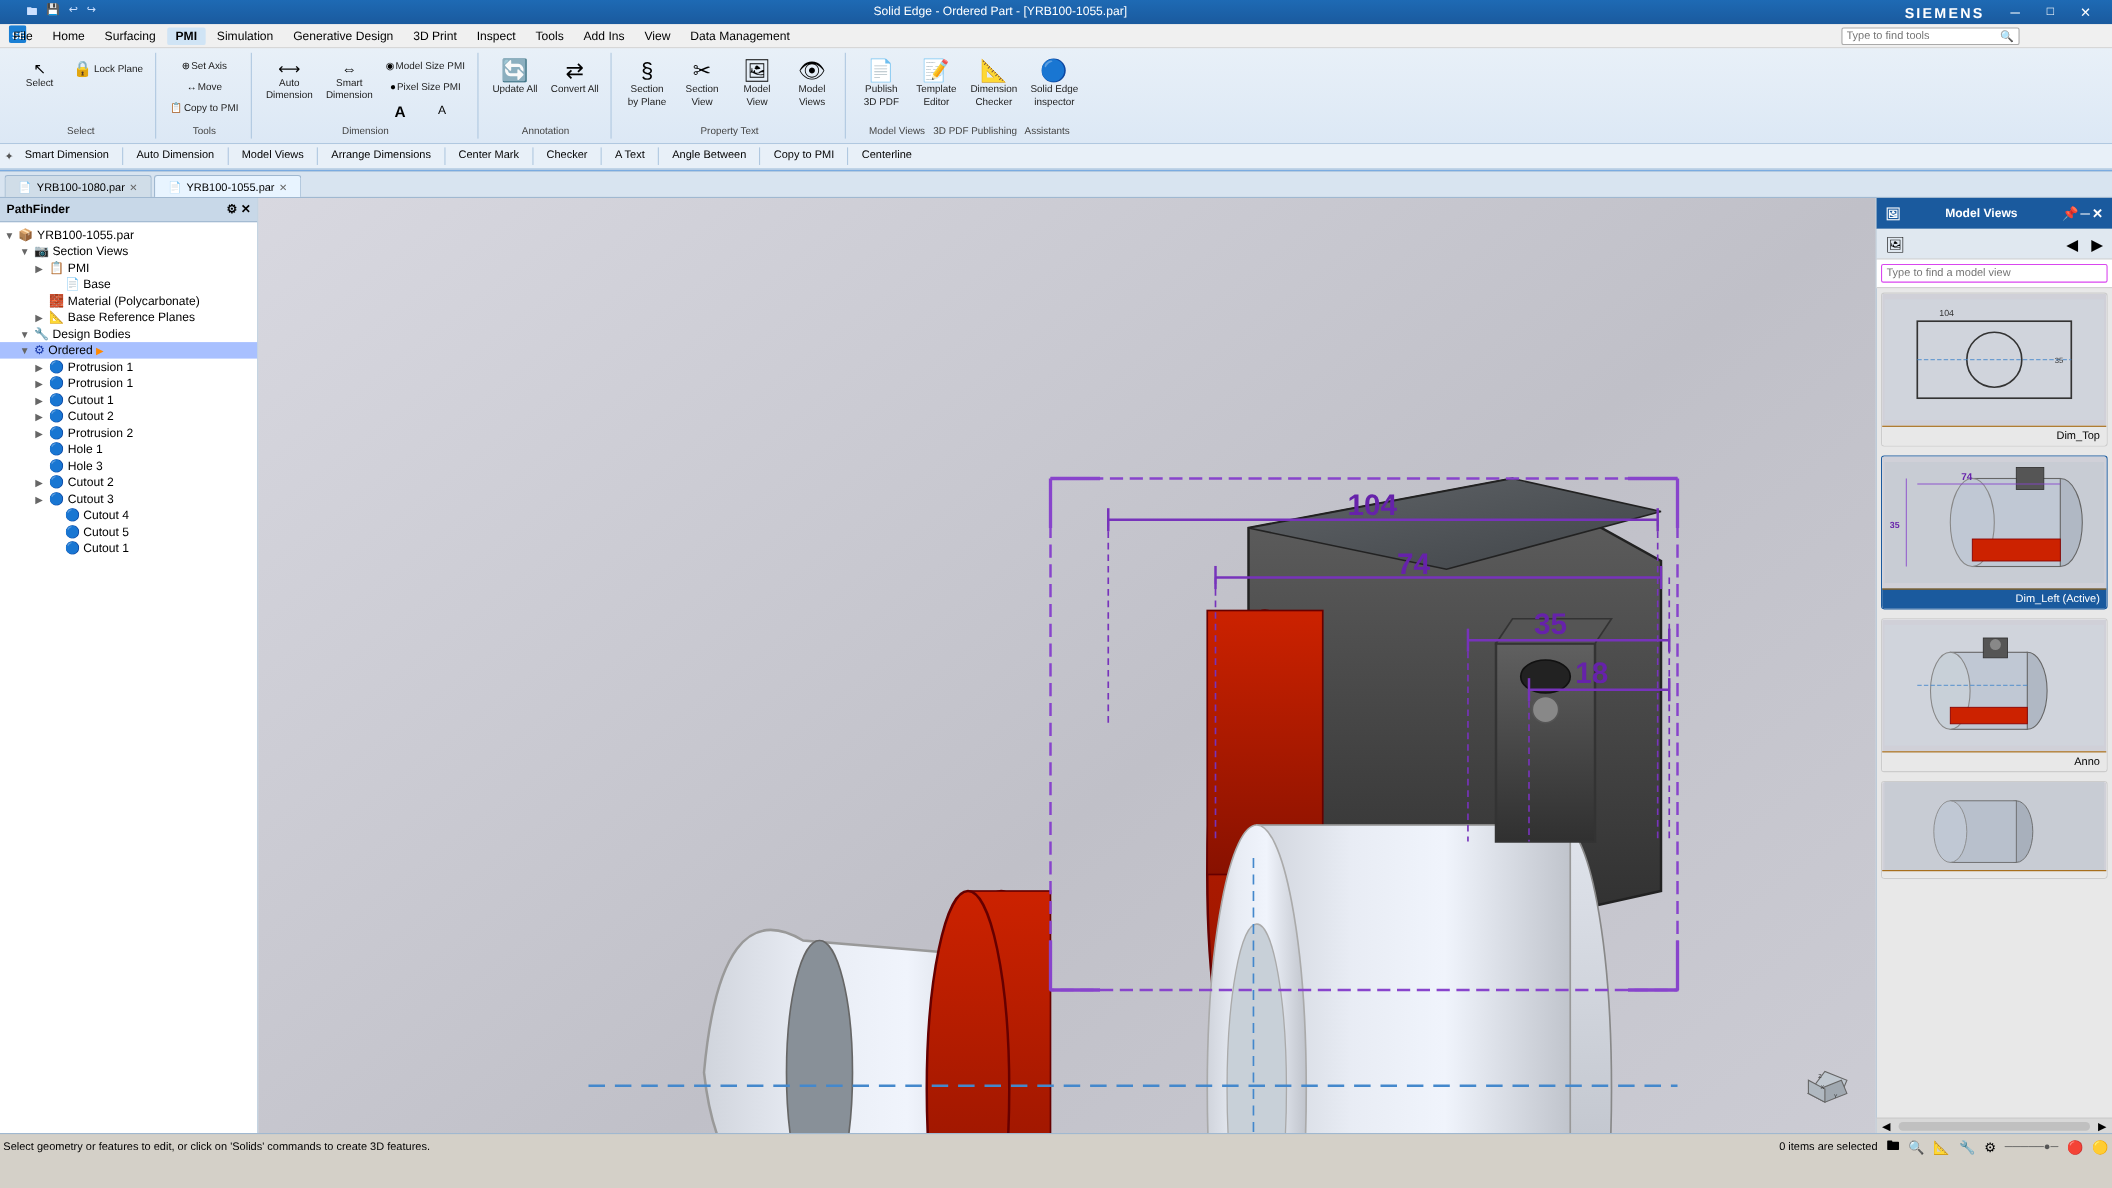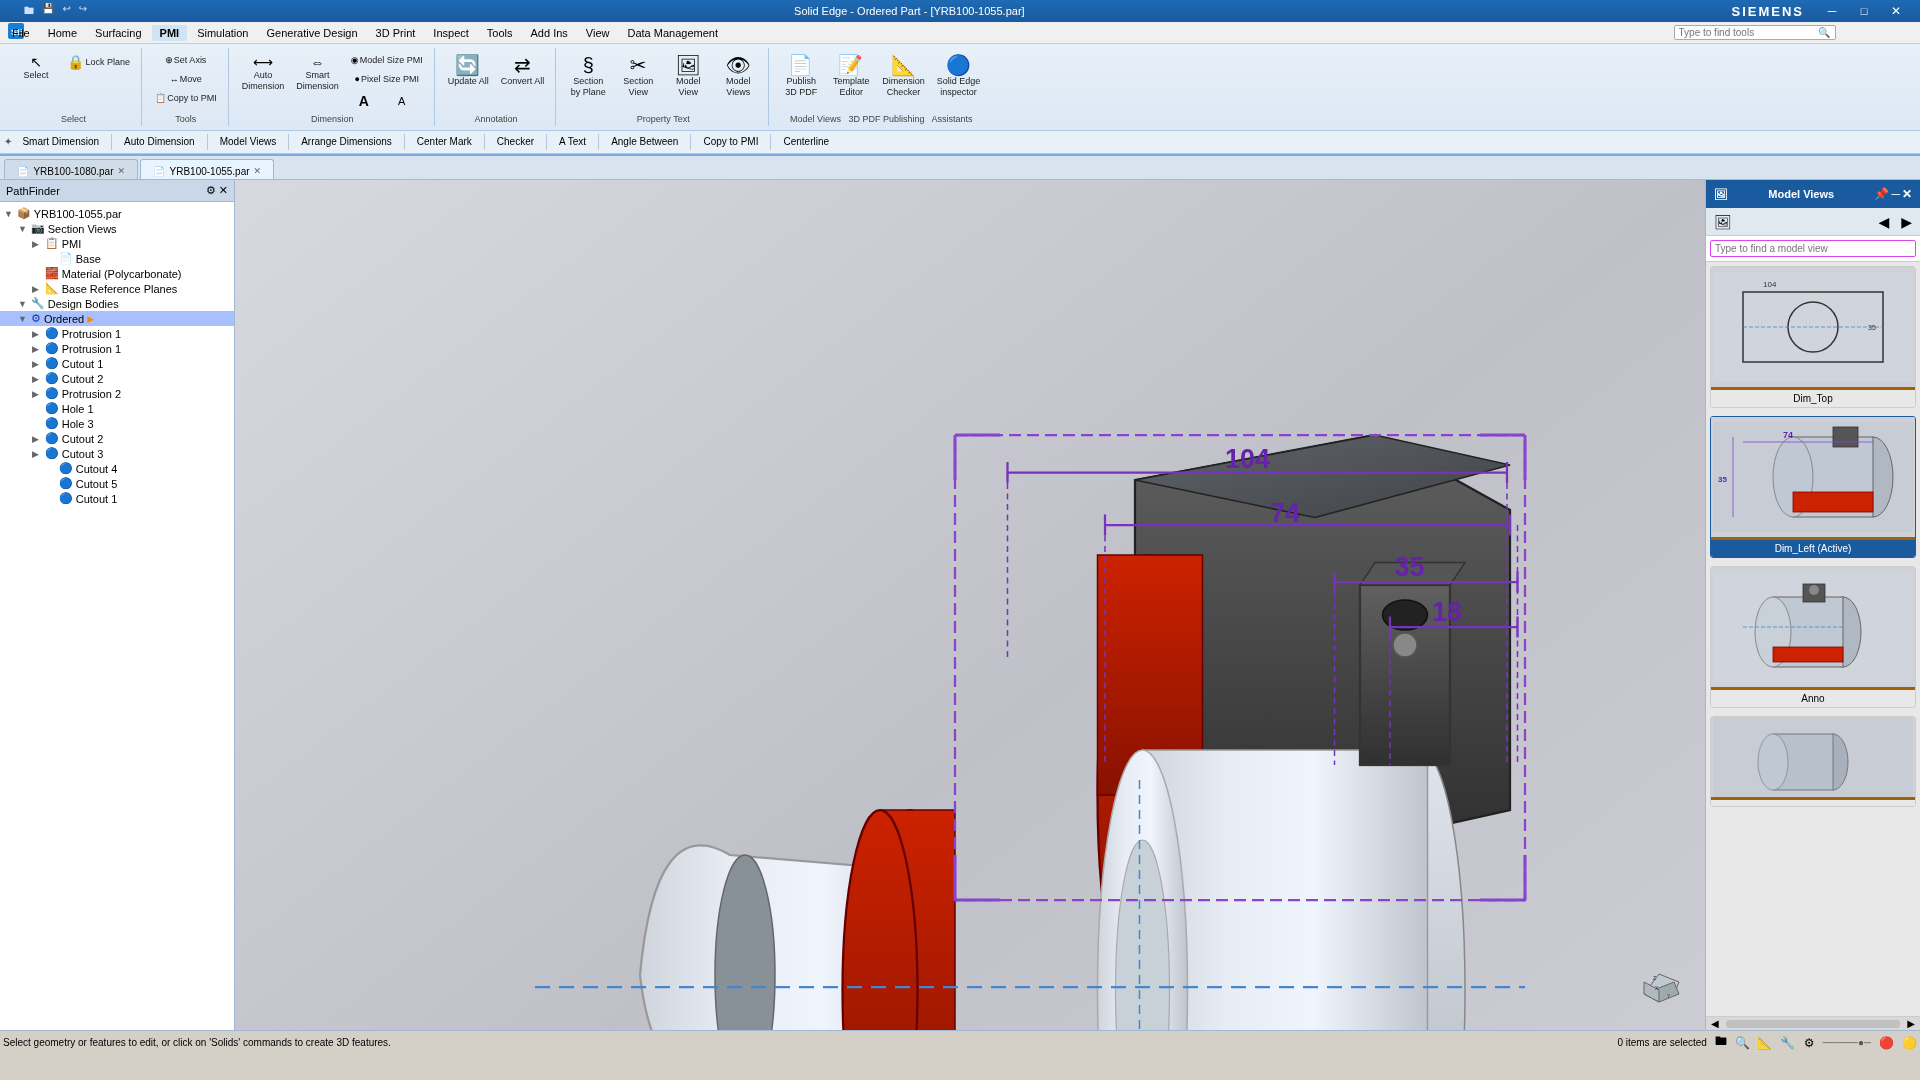--- a/index.html
+++ b/index.html
@@ -158,21 +158,21 @@
     }
     #pathfinder-header {
       height: 22px;
       background: #c8d8e8;
       border-bottom: 1px solid #a0b8d0;
       display: flex;
       align-items: center;
       padding: 0 6px;
       justify-content: space-between;
     }
-    #pathfinder-header span { font-size: 11px; font-weight: normal; }
+    #pathfinder-header span { font-size: 11px; font-weight: bold; }
     #pathfinder-tree {
       flex: 1;
       overflow-y: auto;
       padding: 4px 0;
       font-size: 11px;
     }
     .tree-item {
       padding: 1px 4px;
       cursor: pointer;
       display: flex;
@@ -260,22 +260,22 @@
       background: #d0d0d8;
       display: flex;
       align-items: center;
       justify-content: center;
       overflow: hidden;
     }
     .mv-label {
       padding: 3px 6px;
       font-size: 10px;
       background: #e8e8e8;
-      border-top: 3px solid #a16207;
-      text-align: center;
+      border-top: 1px solid #a16207;
+      text-align: right;
     }
     .mv-label.active-label {
       background: #1a5a9e;
       color: white;
     }
 
     
     #statusbar {
       height: 24px;
       background: #d4d0c8;

